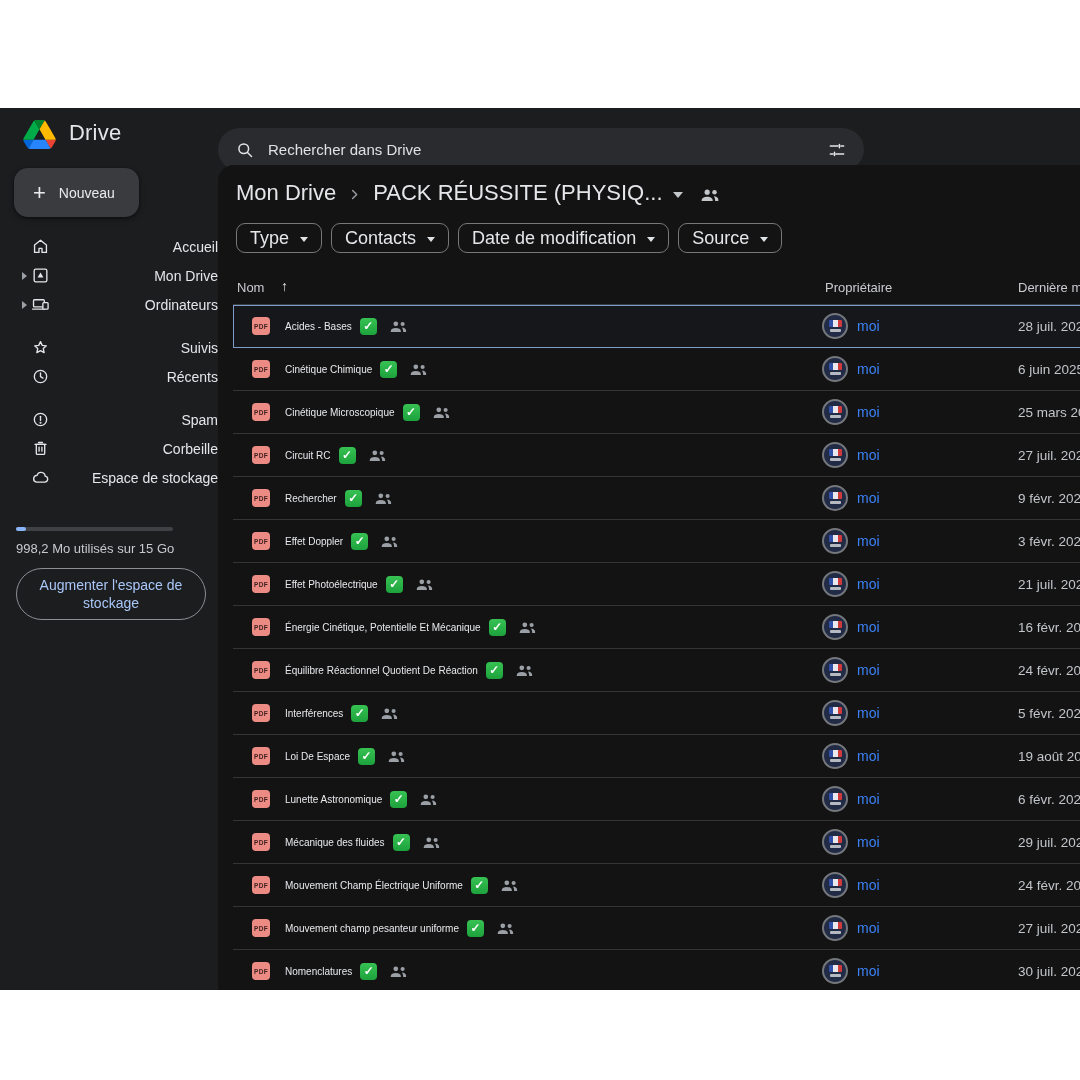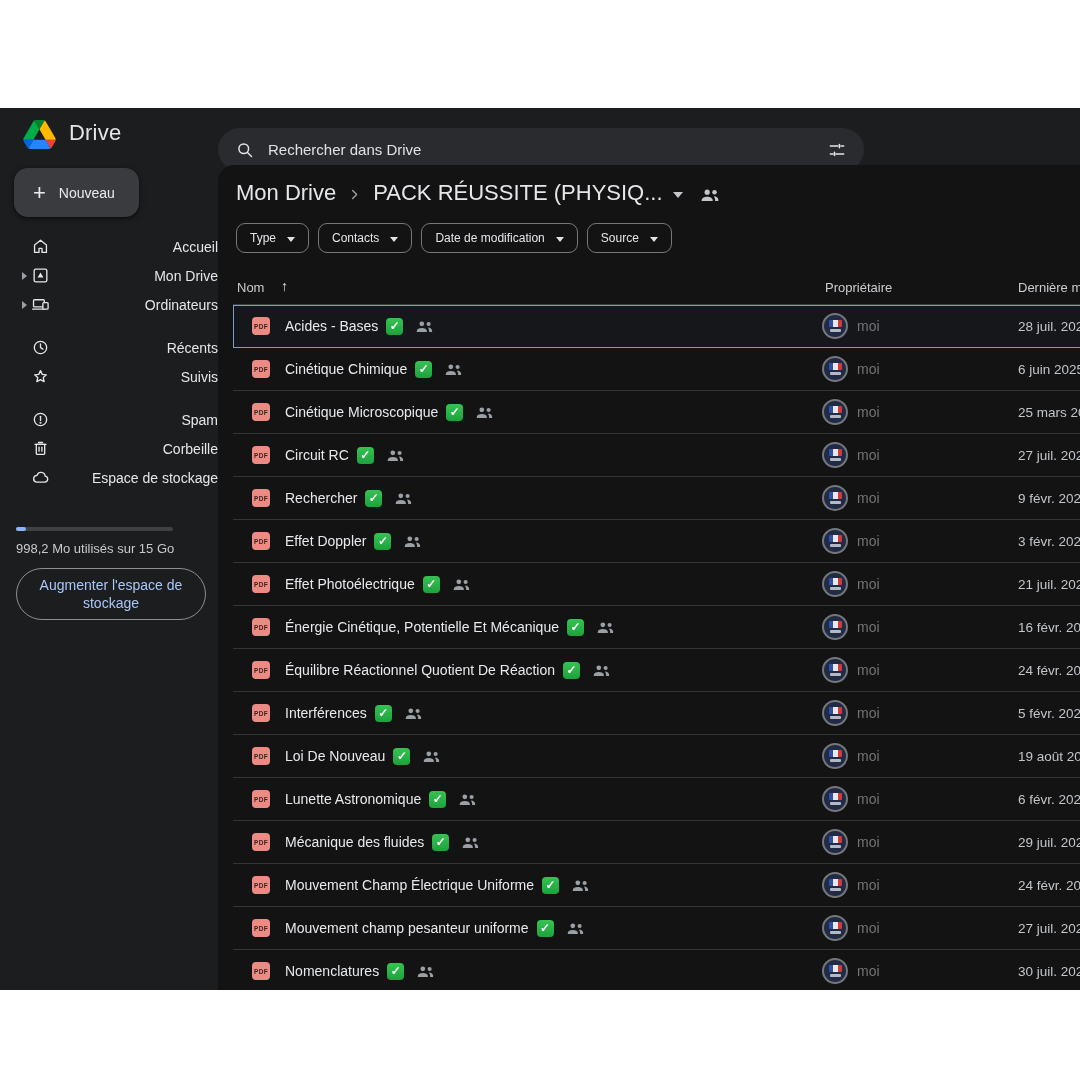--- a/index.html
+++ b/index.html
@@ -60,55 +60,55 @@
   .crumb { cursor: pointer; white-space: nowrap; }
   .crumb-sep { width: 15px; height: 15px; color: #9aa0a6; margin: 2px 11px 0 11px; flex: none; }
   .crumb-sep svg { width: 100%; height: 100%; display: block; }
   .caret-down { width: 0; height: 0; border-left: 5px solid transparent;
     border-right: 5px solid transparent; border-top: 6px solid #c4c7ca; margin: 4px 0 0 10px; }
   .crumb-people { width: 20px; height: 16px; color: #c4c7ca; margin: 3px 0 0 17px; cursor: pointer; }
   .crumb-people svg { width: 100%; height: 100%; display: block; }
 
   .chips { position: absolute; left: 18px; top: 58px; display: flex; gap: 9px; }
   .chip { height: 30px; border: 1px solid #757779; border-radius: 9px; display: flex;
-    align-items: center; gap: 11px; padding: 0 13px; color: #e4e6e9; font-size: 12px;
+    align-items: center; gap: 11px; padding: 0 13px; color: #e4e6e9; font-size: 18px;
     cursor: pointer; white-space: nowrap; }
   .chip .caret { width: 0; height: 0; border-left: 4.5px solid transparent;
     border-right: 4.5px solid transparent; border-top: 5px solid #dfe2e5; margin-top: 2px; }
 
   .thead { position: absolute; left: 15px; top: 105px; width: 1100px; height: 35px;
     border-bottom: 1px solid #3a3d40; color: #caccd0; font-size: 13px; font-weight: 500; }
   .thead .h-name { position: absolute; left: 4px; top: 10px; cursor: pointer; }
   .thead .h-arrow { position: absolute; left: 48px; top: 8px; font-size: 14px; color: #e3e5e8; }
   .thead .h-owner { position: absolute; left: 592px; top: 10px; cursor: pointer; }
   .thead .h-date { position: absolute; left: 785px; top: 10px; cursor: pointer; white-space: nowrap; }
 
   .rows { position: absolute; left: 15px; top: 140px; width: 1100px; }
   .row { height: 43px; position: relative; display: flex; align-items: center;
     padding-left: 19px; border-bottom: 1px solid #323538; cursor: pointer; }
   .row.selected { outline: 1px solid #7e9cc9; outline-offset: -1px; background: #16171b;
     border-bottom-color: transparent; }
   .pdf { width: 18px; height: 18px; border-radius: 4px; background: #ec8a84; color: #3a1f1d;
     font-size: 6.5px; font-weight: 700; letter-spacing: .3px; display: flex;
     align-items: center; justify-content: center; flex: none; }
-  .fname { margin-left: 15px; font-size: 14px; color: #e7e9ec; white-space: nowrap; }
+  .fname { margin-left: 15px; font-size: 10px; color: #e7e9ec; white-space: nowrap; }
   .check { margin-left: 8px; width: 17px; height: 17px; border-radius: 4px;
     background: linear-gradient(180deg, #37c253, #1da23c); color: #ffffff; font-size: 12px;
     font-weight: 700; display: flex; align-items: center; justify-content: center; flex: none; }
   .shared-ic { margin-left: 12px; width: 19px; height: 15px; color: #9aa0a6; flex: none; }
   .shared-ic svg { width: 100%; height: 100%; display: block; }
   .owner { position: absolute; left: 589px; top: 0; height: 100%; display: flex;
     align-items: center; gap: 9px; }
   .avatar { width: 26px; height: 26px; border-radius: 50%; background: #222b45;
     border: 2px solid #74777b; display: flex; flex-direction: column; align-items: center;
     justify-content: center; gap: 2px; overflow: hidden; flex: none; }
   .avatar .flag { width: 13px; height: 7px; border-radius: 1px;
     background: linear-gradient(90deg, #3050a8 0 33%, #e8e8ee 33% 66%, #cf3b3b 66% 100%); }
   .avatar .sub { width: 11px; height: 3px; border-radius: 1px; background: #cfd3d8; opacity: .85; }
-  .owner-label { font-size: 14px; color: #737373; }
+  .owner-label { font-size: 14px; color: #3b82f6; }
   .date { position: absolute; left: 785px; top: 14px; font-size: 13.5px; color: #c2c5c9;
     white-space: nowrap; }
 </style>
 </head>
 <body>
 
 <div class="app">
 
   <div class="sidebar">
     <div class="logo-row">
@@ -156,34 +156,34 @@
                 <path d="M2 17.8h15"></path>
                 <rect x="15" y="9.6" width="6.6" height="8.2" rx="1.2" fill="#1c1d1f"></rect>
               </svg>
             </span>
             <span>Ordinateurs</span>
           </div>
         </div>
         <div class="nav-group">
           <div class="nav-item">
             <span class="nav-ic">
+              <svg viewBox="0 0 24 24" fill="none" stroke="currentColor" stroke-width="1.7" stroke-linejoin="round">
+                <path d="M12 4.6l2.2 4.7 5.2.6-3.9 3.5 1.1 5.1L12 15.9l-4.6 2.6 1.1-5.1-3.9-3.5 5.2-.6z"></path>
+              </svg>
+            </span>
+            <span>Suivis</span>
+          </div>
+          <div class="nav-item">
+            <span class="nav-ic">
               <svg viewBox="0 0 24 24" fill="none" stroke="currentColor" stroke-width="1.7" stroke-linecap="round">
                 <circle cx="12" cy="12" r="7.8"></circle>
                 <path d="M12 7.6v4.6l3.1 1.9"></path>
               </svg>
             </span>
             <span>Récents</span>
-          </div>
-          <div class="nav-item">
-            <span class="nav-ic">
-              <svg viewBox="0 0 24 24" fill="none" stroke="currentColor" stroke-width="1.7" stroke-linejoin="round">
-                <path d="M12 4.6l2.2 4.7 5.2.6-3.9 3.5 1.1 5.1L12 15.9l-4.6 2.6 1.1-5.1-3.9-3.5 5.2-.6z"></path>
-              </svg>
-            </span>
-            <span>Suivis</span>
           </div>
         </div>
         <div class="nav-group">
           <div class="nav-item">
             <span class="nav-ic">
               <svg viewBox="0 0 24 24" fill="none" stroke="currentColor" stroke-width="1.7" stroke-linecap="round">
                 <circle cx="12" cy="12" r="7.8"></circle>
                 <path d="M12 8v5.2"></path>
                 <circle cx="12" cy="16.1" r="0.5" fill="currentColor"></circle>
               </svg>
@@ -488,21 +488,21 @@
             <span class="avatar">
               <span class="flag"></span>
               <span class="sub"></span>
             </span>
             <span class="owner-label">moi</span>
           </div>
           <span class="date">5 févr. 2025</span>
         </div>
         <div class="row">
           <span class="pdf">PDF</span>
-          <span class="fname">Loi De Nouveau</span>
+          <span class="fname">Loi De Espace</span>
           <span class="check">✓</span>
           <span class="shared-ic">
             <svg viewBox="0 0 24 18" fill="currentColor">
               <circle cx="8.6" cy="5.6" r="3"></circle>
               <path d="M2.2 15c0-2.6 2.9-4.1 6.4-4.1s6.4 1.5 6.4 4.1v1H2.2z"></path>
               <circle cx="17.2" cy="5.8" r="2.6"></circle>
               <path d="M16.4 10.2c2.9.3 5.2 1.7 5.2 3.9V16h-3.7c0-2.3-.6-4.5-1.5-5.8z"></path>
             </svg>
           </span>
           <div class="owner">

